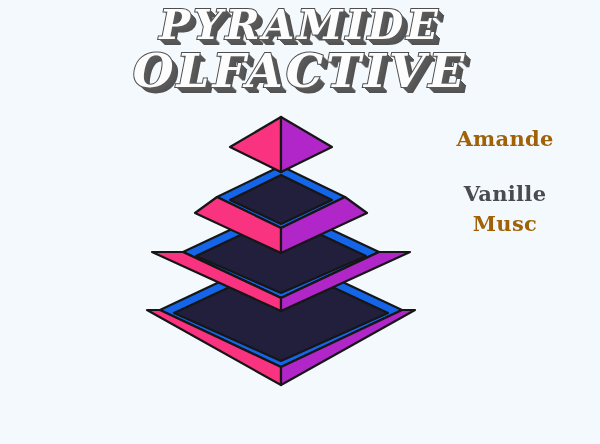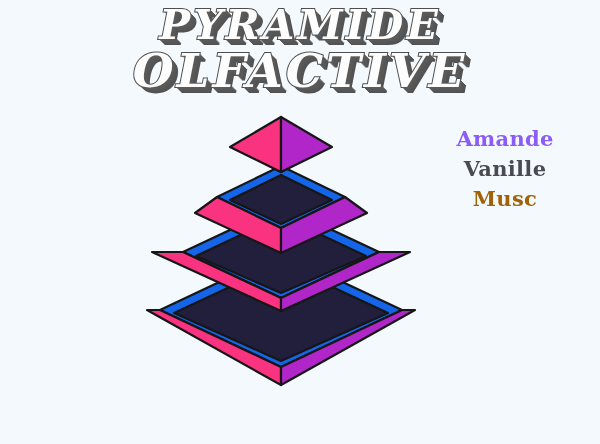--- a/index.html
+++ b/index.html
@@ -125,18 +125,18 @@
         <polygon points="281,117 313,155 281,172" fill="#b026c8" stroke="#161616" stroke-width="2.2" stroke-linejoin="round"></polygon>
 
         <polygon points="281,117 281,172 230,147" fill="#f9337f" stroke="#161616" stroke-width="2.2" stroke-linejoin="round"></polygon>
         <polygon points="281,117 332,147 281,172" fill="#b026c8" stroke="#161616" stroke-width="2.2" stroke-linejoin="round"></polygon>
       </g>
 
     </svg>
   </div>
 
   <div id="notes-block" style="left:420px;">
-    <span class="note-item" style="color: #8b5cf6;">Amande</span>
-    <span class="note-item" style="color: rgb(74, 74, 82);">Vanille</span>
+    <span class="note-item" style="color: #a16207;">Amande</span>
+    <span class="note-item" style="color: rgb(74, 74, 82); margin-top: 25px;">Vanille</span>
     <span class="note-item" style="color: #a16207;">Musc</span>
   </div>
 
 </div>
 
 </body></html>

